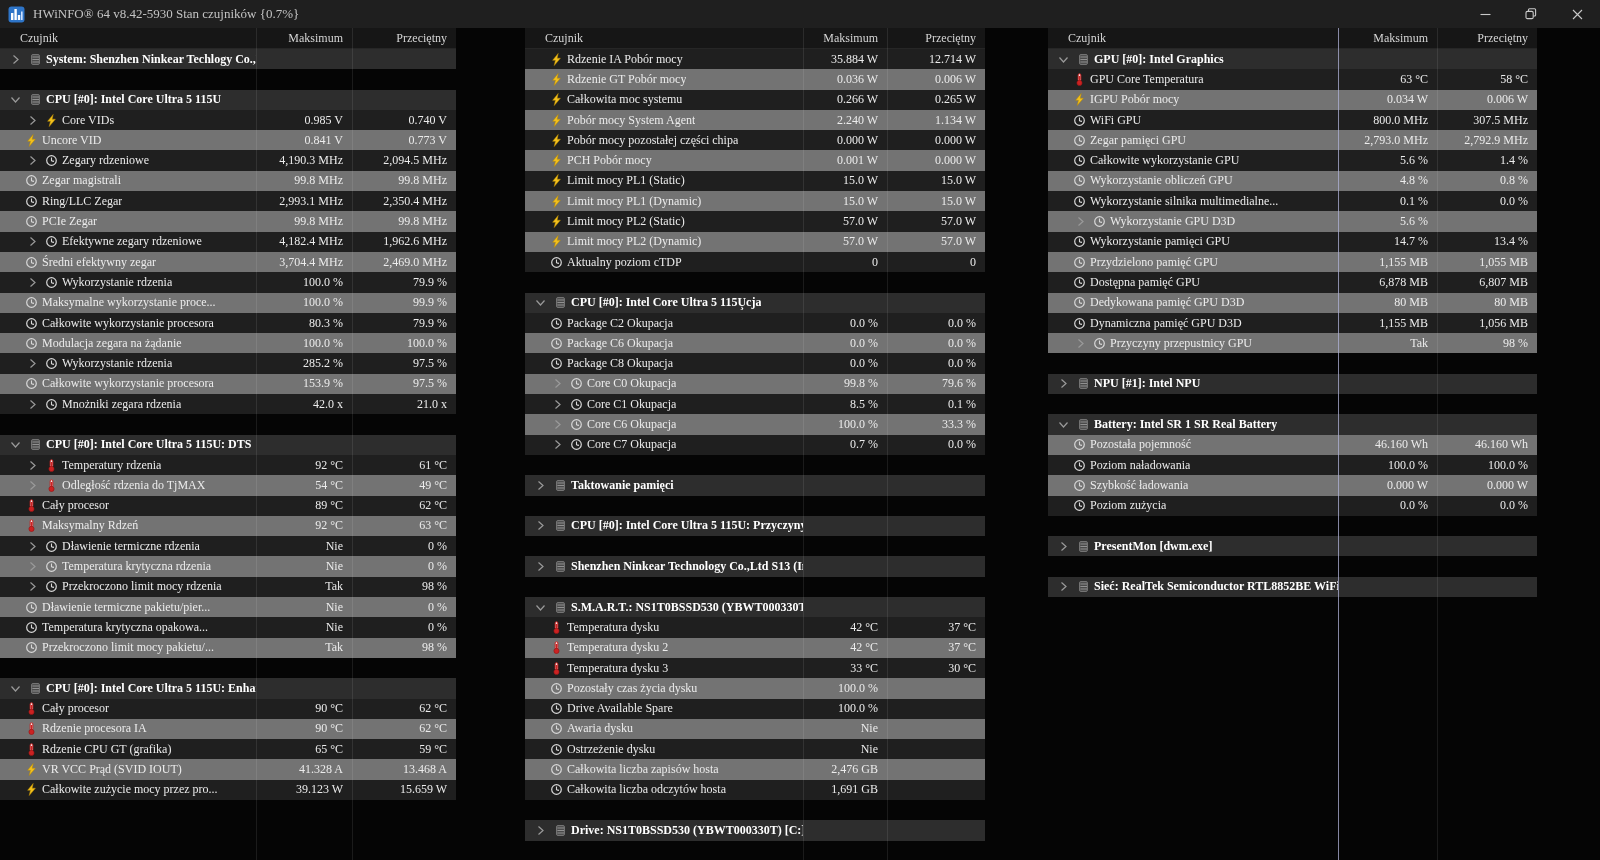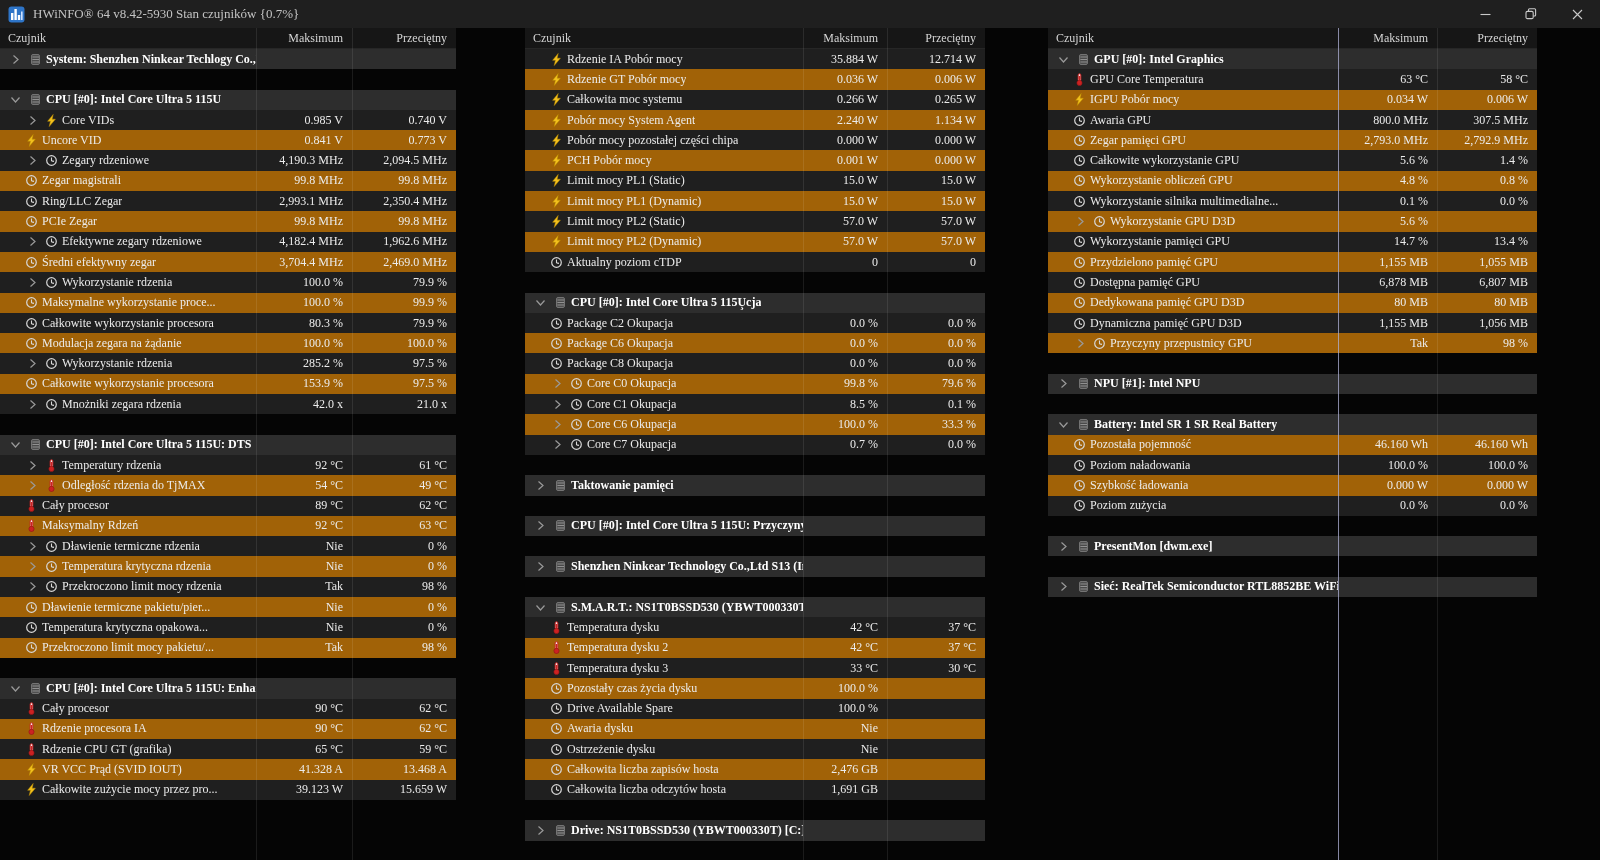--- a/index.html
+++ b/index.html
@@ -20,27 +20,27 @@
   #panel-left{left:0;width:456px;}
   #panel-mid{left:525px;width:460px;}
   #panel-right{left:1048px;width:489px;}
 
   .thead{display:grid;height:20px;background:#161616;color:#d6d6d6;font-size:12px;
     border-bottom:1px solid #262626;}
   #panel-left .thead,#panel-left .trow{grid-template-columns:256px 96px 104px;}
   #panel-mid .thead,#panel-mid .trow{grid-template-columns:278px 84px 98px;}
   #panel-right .thead,#panel-right .trow{grid-template-columns:290px 99px 100px;}
   .th{display:flex;align-items:center;}
-  .th.lbl{padding-left:8px;}
+  .th.lbl{padding-left:20px;}
   .th.val{justify-content:flex-end;padding-right:9px;}
 
   .rows{position:relative;}
   .trow{display:grid;height:20.3px;font-size:12px;color:#ececec;align-items:center;}
   .trow.light{background:#1f1f1f;}
-  .trow.dark{background:#a16207;}
+  .trow.dark{background:#737373;}
   .trow.gap{background:transparent;}
   .trow.section{background:#2d2d2d;color:#ffffff;font-weight:bold;}
   .c-label{display:flex;align-items:center;overflow:hidden;white-space:nowrap;height:100%;}
   .c-val{text-align:right;padding-right:9px;white-space:nowrap;}
   .indent{width:22px;flex:0 0 auto;}
   .slot-chev{width:20px;flex:0 0 auto;display:flex;align-items:center;justify-content:center;}
   .slot-chev.sec{width:22px;margin-left:4px;}
   .slot-icon{width:18px;flex:0 0 auto;display:flex;align-items:center;justify-content:center;}
   .lbl-text{margin-left:2px;overflow:hidden;text-overflow:clip;}
 
@@ -1243,21 +1243,21 @@
         </div>
         <div class="trow data light">
           <div class="c-label">
             <span class="indent"></span>
             <span class="slot-icon">
               <svg width="13" height="13" viewBox="0 0 13 13">
                 <circle cx="6.5" cy="6.5" r="4.8" fill="none" stroke="#d8d8d8" stroke-width="1.2"></circle>
              <path d="M6.5 6.9 V3.4 M6.5 6.9 L9 7.4" fill="none" stroke="#d8d8d8" stroke-width="1.1"></path>
               </svg>
             </span>
-            <span class="lbl-text">Awaria GPU</span>
+            <span class="lbl-text">WiFi GPU</span>
           </div>
           <div class="c-val">800.0 MHz</div>
           <div class="c-val">307.5 MHz</div>
         </div>
         <div class="trow data dark">
           <div class="c-label">
             <span class="indent"></span>
             <span class="slot-icon">
               <svg width="13" height="13" viewBox="0 0 13 13">
                 <circle cx="6.5" cy="6.5" r="4.8" fill="none" stroke="#d8d8d8" stroke-width="1.2"></circle>

